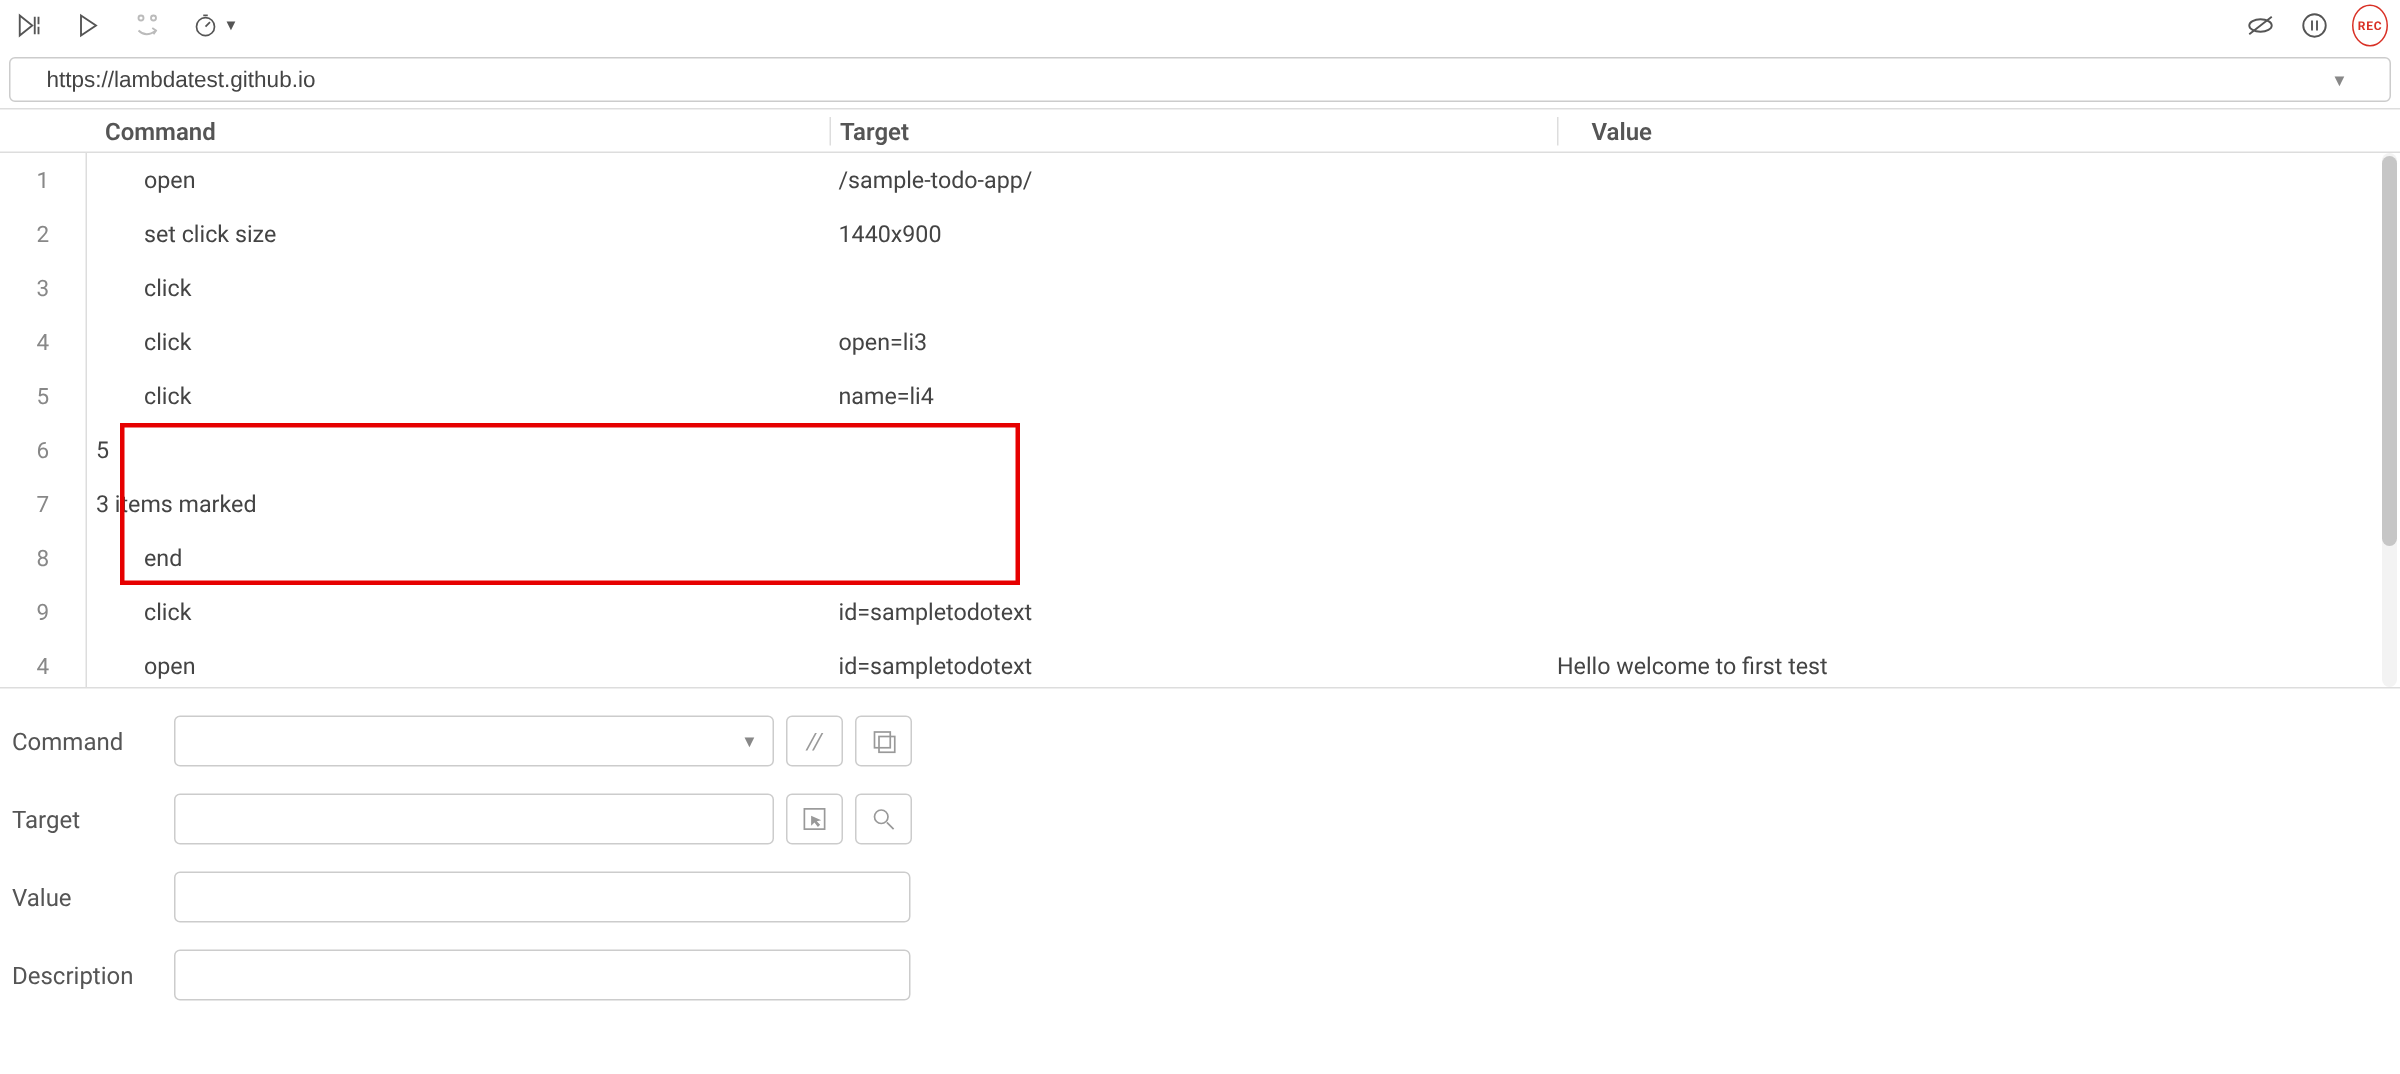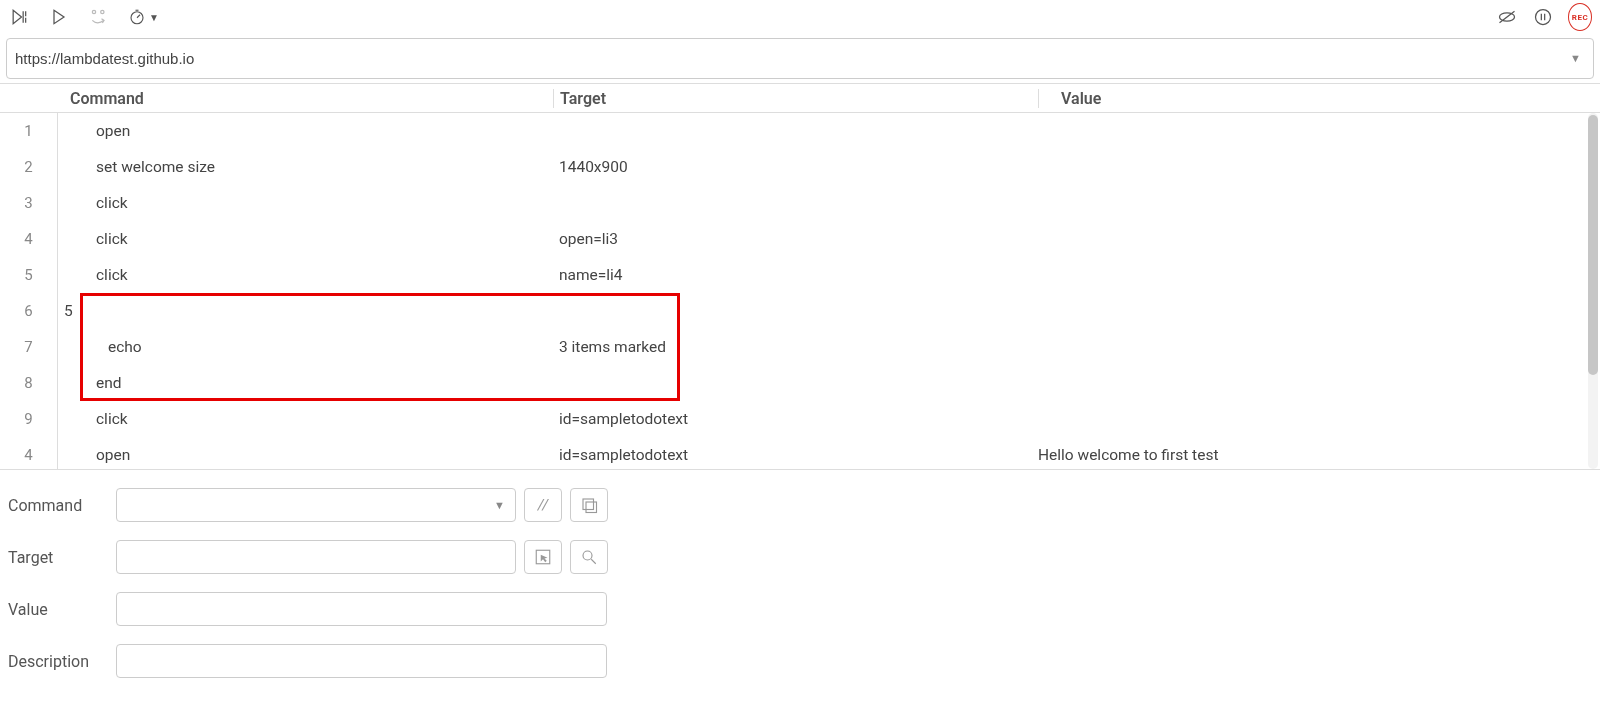--- a/index.html
+++ b/index.html
@@ -32,21 +32,21 @@
     display: flex; align-items: center; justify-content: center;
     color: #d93025; font-size: 8px; font-weight: 700; letter-spacing: 0.5px;
     cursor: pointer;
   }
   .urlbar-wrap {
     padding: 4px 6px;
   }
   .urlbar {
     display: flex; align-items: center;
     border: 1px solid #ccc; border-radius: 4px;
-    height: 41px; padding: 0 8px;
+    height: 30px; padding: 0 24px;
   }
   .urlbar input {
     flex: 1; border: none; outline: none; font-size: 15px; color: #444;
     background: transparent;
   }
   .urlbar .dd { color: #888; font-size: 11px; padding: 0 4px; cursor: pointer; }
   .table-header {
     display: flex;
     border-top: 1px solid #ddd;
     border-bottom: 1px solid #ddd;
@@ -196,25 +196,26 @@
   <div class="col-command">Command</div>
   <div class="col-target">Target</div>
   <div class="col-value">Value</div>
 </div>
 
 <div class="table-body" id="table-body">
 
   <div class="row">
       <div class="gutter">1</div>
       <div class="c-command">open</div>
+      <div class="c-target">/sample-todo-app/</div>
       <div class="c-value"></div>
     </div>
     <div class="row">
       <div class="gutter">2</div>
-      <div class="c-command">set welcome size</div>
+      <div class="c-command">set click size</div>
       <div class="c-target">1440x900</div>
       <div class="c-value"></div>
     </div>
     <div class="row">
       <div class="gutter">3</div>
       <div class="c-command">click</div>
       <div class="c-value"></div>
     </div>
     <div class="row">
       <div class="gutter">4</div>
@@ -228,21 +229,20 @@
       <div class="c-target">name=li4</div>
       <div class="c-value"></div>
     </div>
     <div class="row">
       <div class="gutter">6</div>
       <div class="c-target">5</div>
       <div class="c-value"></div>
     </div>
     <div class="row">
       <div class="gutter">7</div>
-      <div class="c-command indent">echo</div>
       <div class="c-target">3 items marked</div>
       <div class="c-value"></div>
     </div>
     <div class="row">
       <div class="gutter">8</div>
       <div class="c-command">end</div>
       <div class="c-target"></div>
       <div class="c-value"></div>
     </div>
     <div class="row">

